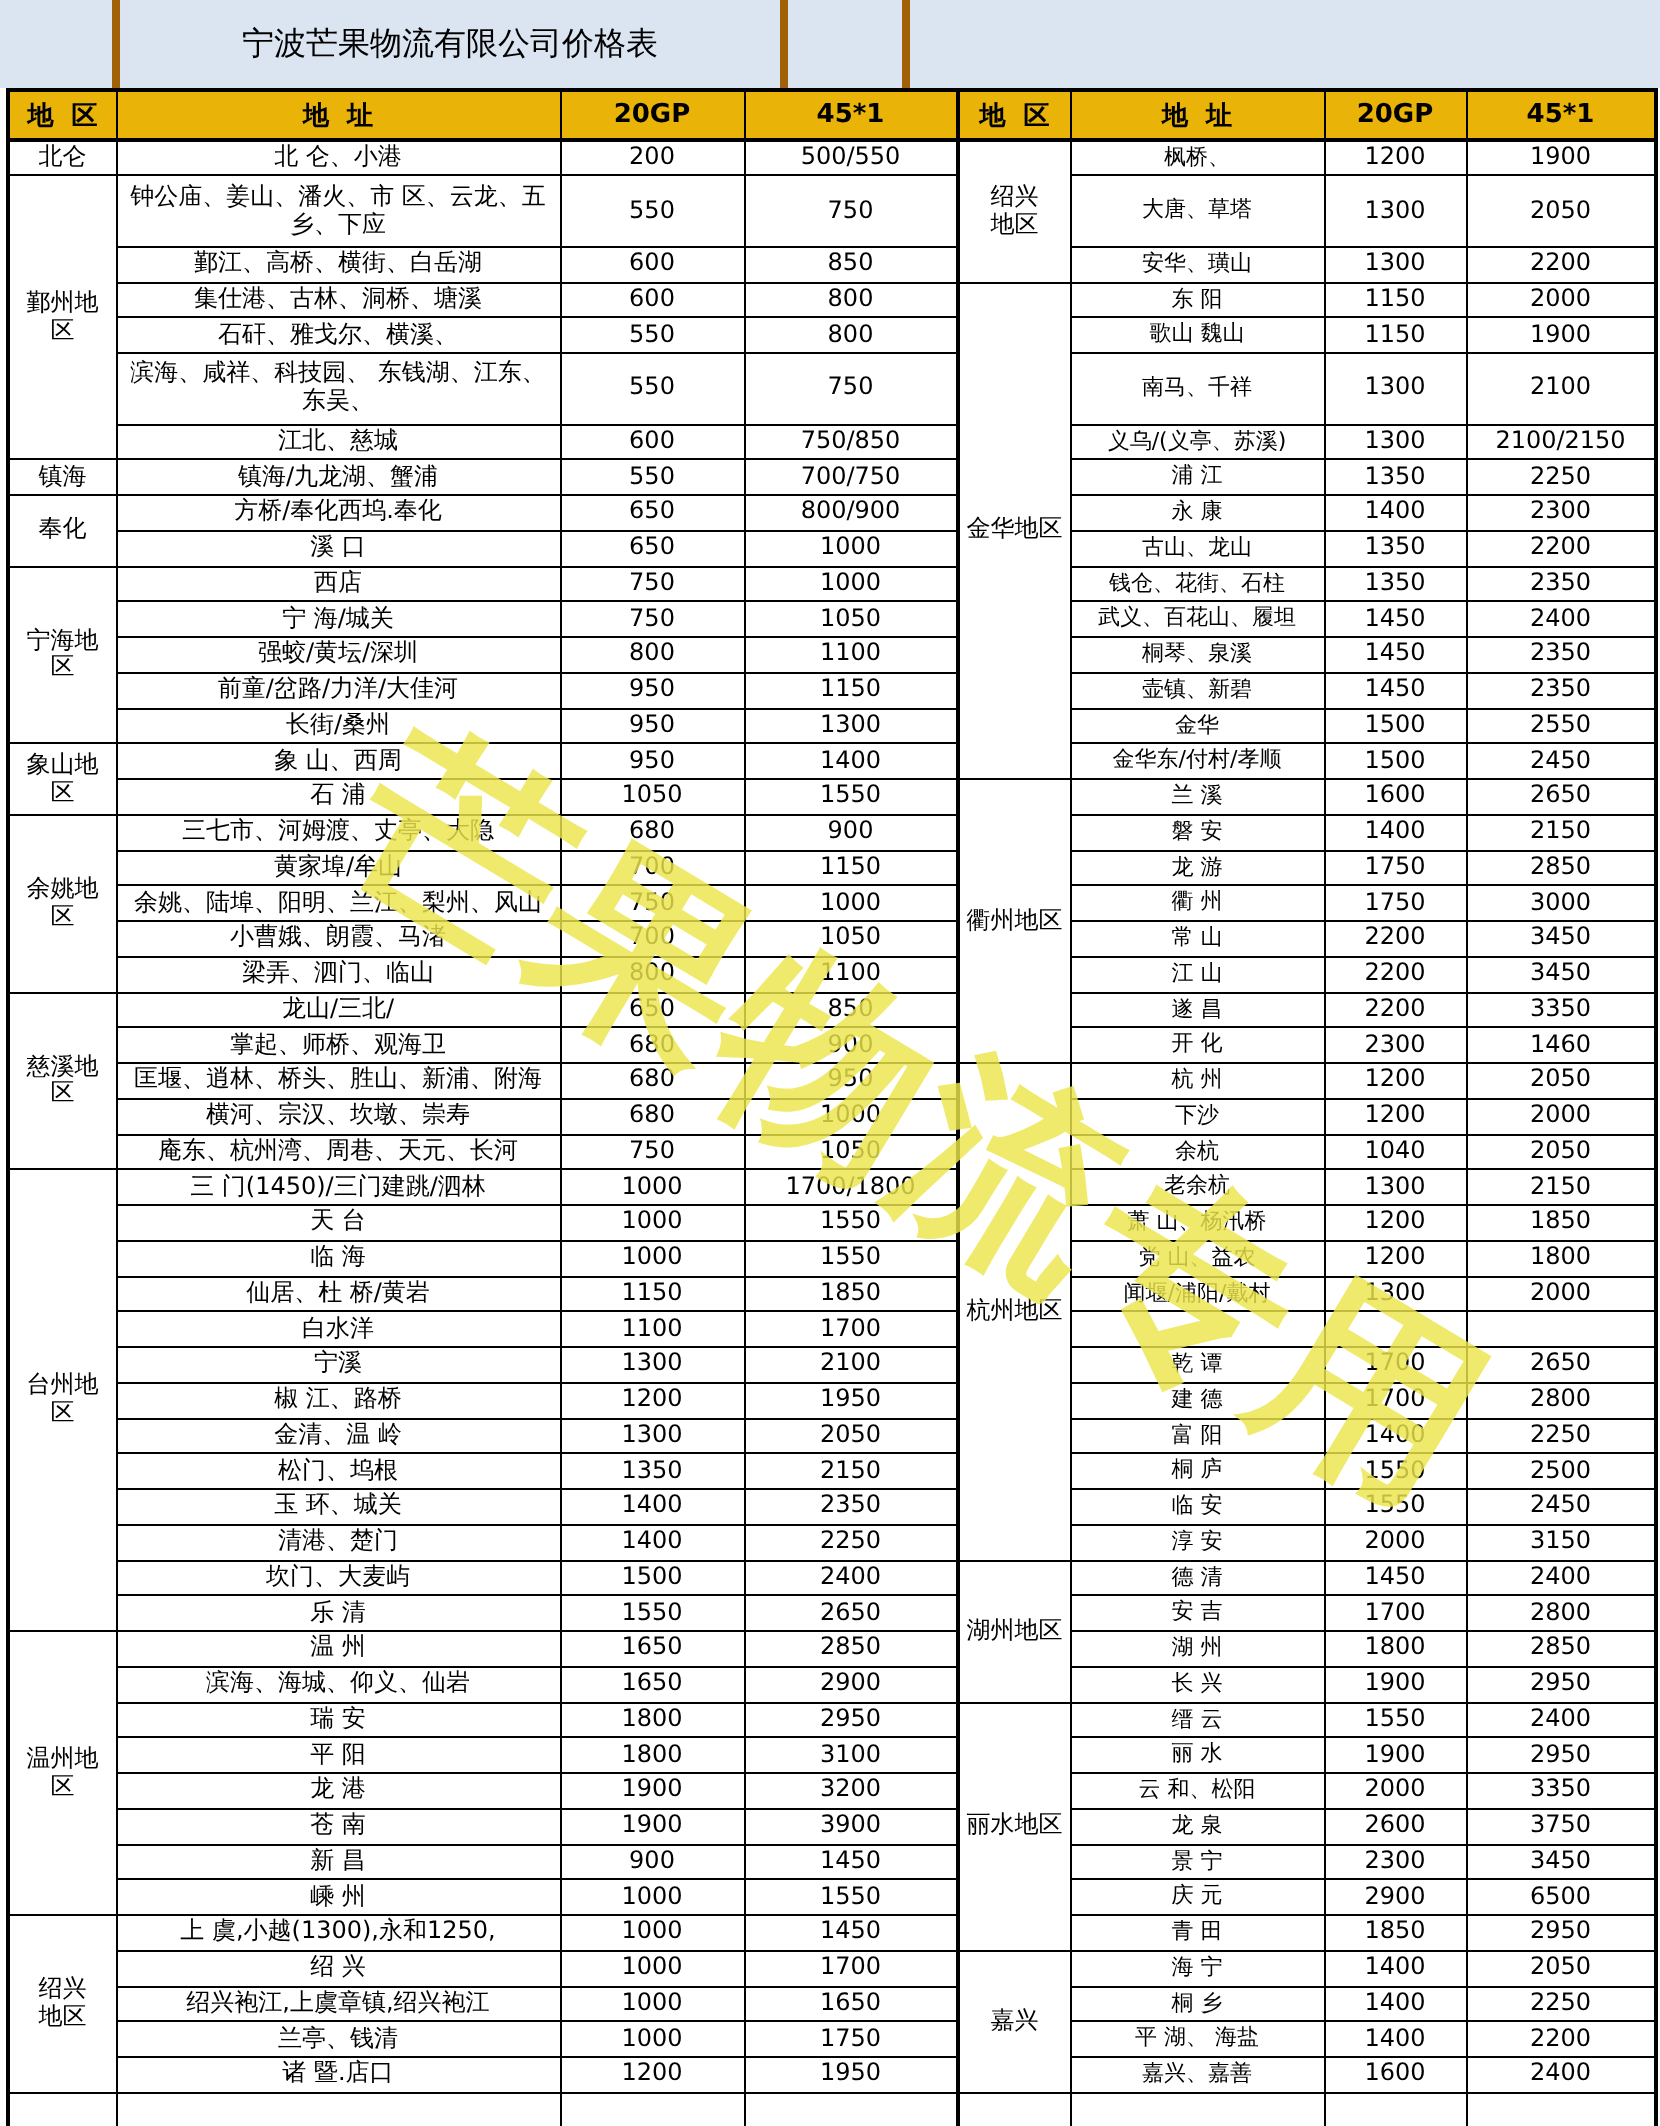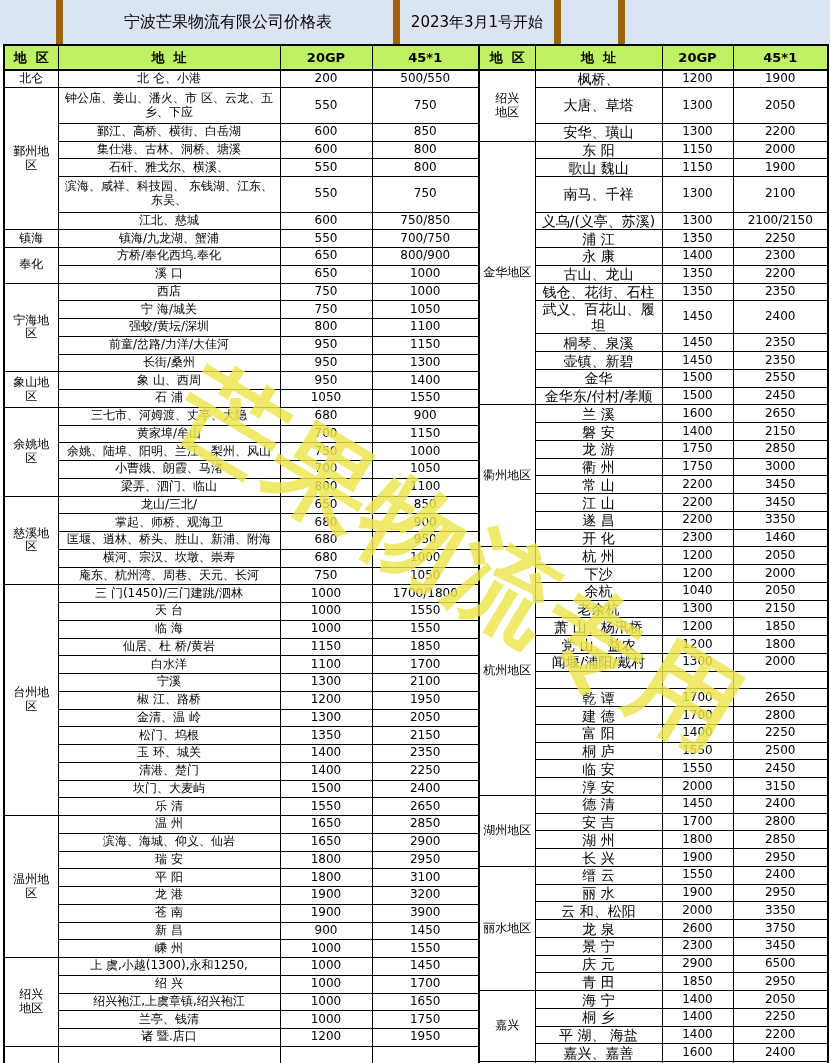--- a/index.html
+++ b/index.html
@@ -1,54 +1,53 @@
 <!DOCTYPE html>
 <html><head>
 <meta charset="utf-8">
 <style>
   html,body{margin:0;padding:0;background:#fff;}
   #canvas{position:relative;width:830px;height:1063px;background:#fff;overflow:hidden;
           font-family:"DejaVu Sans",sans-serif;color:#000;}
   
   #titlebar{position:absolute;left:0;top:0;width:830px;height:44px;background:#dbe5f1;
             display:flex;align-items:stretch;}
-  #titlebar .tcell{border-right:7px solid #a16207;display:flex;align-items:center;justify-content:center;
+  #titlebar .tcell{border-right:4px solid #a16207;display:flex;align-items:center;justify-content:center;
                    font-size:16px;white-space:nowrap;overflow:hidden;}
   
   table.price{position:absolute;top:44px;border-collapse:collapse;table-layout:fixed;
               background:transparent;}
   #ltable{left:3px;width:475px;}
   #rtable{left:478px;width:350px;}
   table.price, table.price td, table.price th{border:1px solid #000;}
   table.price{border:2px solid #000;}
   table.price th{border-bottom:2px solid #000;height:23px;font-size:13px;font-weight:bold;
-                 padding:0;background:#bef264;white-space:pre;}
+                 padding:0;background:#eab308;white-space:pre;}
   table.price td{padding:0 1px;font-size:12px;text-align:center;vertical-align:middle;
                  overflow:hidden;line-height:1.15;}
   table.price tr{height:17.75px;}
   table.price tr.tall{height:35.5px;}
   td.region{font-weight:normal;font-size:12.5px;white-space:pre-line;line-height:1.2;}
   td.addr{font-size:12.5px;}
-  #rtable td.addr{font-size:14px;margin-left:20px;}
+  #rtable td.addr{font-size:11px;margin-left:20px;}
   td.num{font-size:12px;}
   
   #watermark{position:absolute;left:222px;top:338px;font-size:104px;font-weight:bold;
              color:rgba(235,229,75,0.82);white-space:nowrap;letter-spacing:2px;
              transform:rotate(31deg);transform-origin:0 0;pointer-events:none;z-index:5;
              font-family:"DejaVu Sans",sans-serif;}
 </style>
 </head>
 <body>
 
 <div id="canvas">
 
   <div id="titlebar">
     <div class="tcell" style="width:56px"></div>
     <div class="tcell" style="width:330px">宁波芒果物流有限公司价格表</div>
-    <div class="tcell" style="width:154px;font-size:15px">2023年3月1号开始</div>
     <div class="tcell" style="width:57px"></div>
     <div class="tcell" style="width:103px;border-right:none"></div>
   </div>
 
   <table class="price" id="ltable">
     <colgroup>
         <col style="width:54px">
         <col style="width:222px">
         <col style="width:92px">
         <col style="width:107px">

